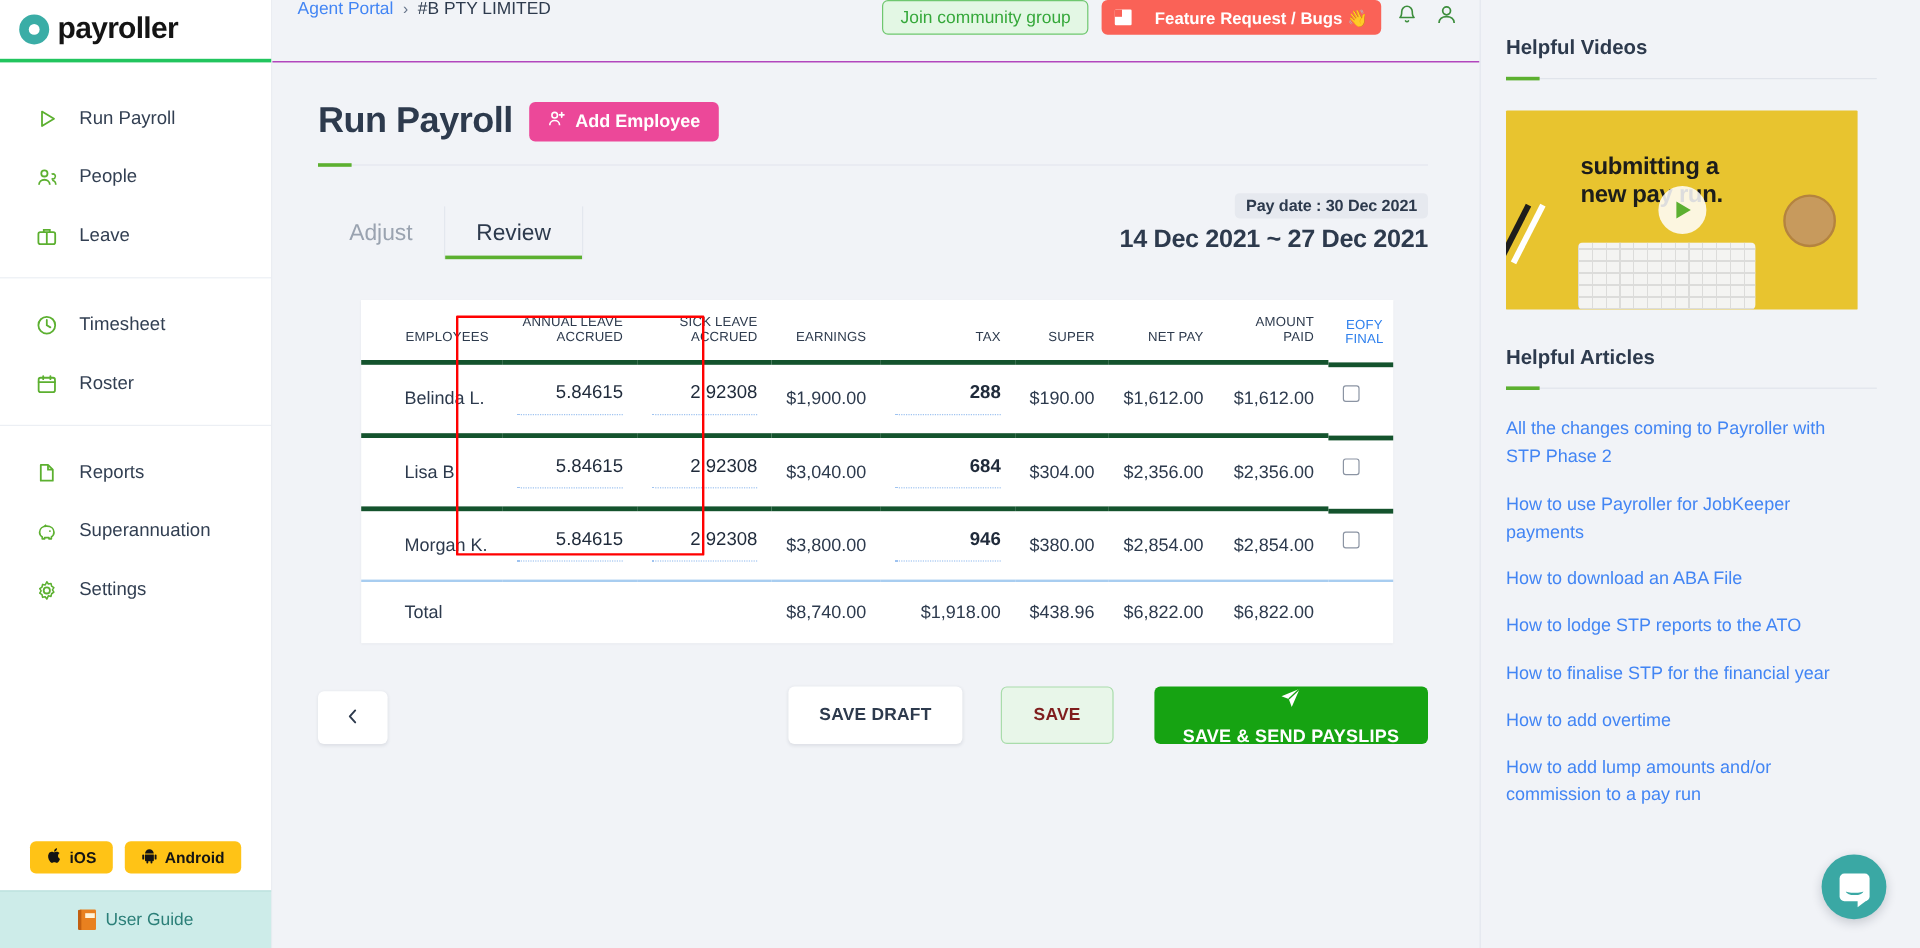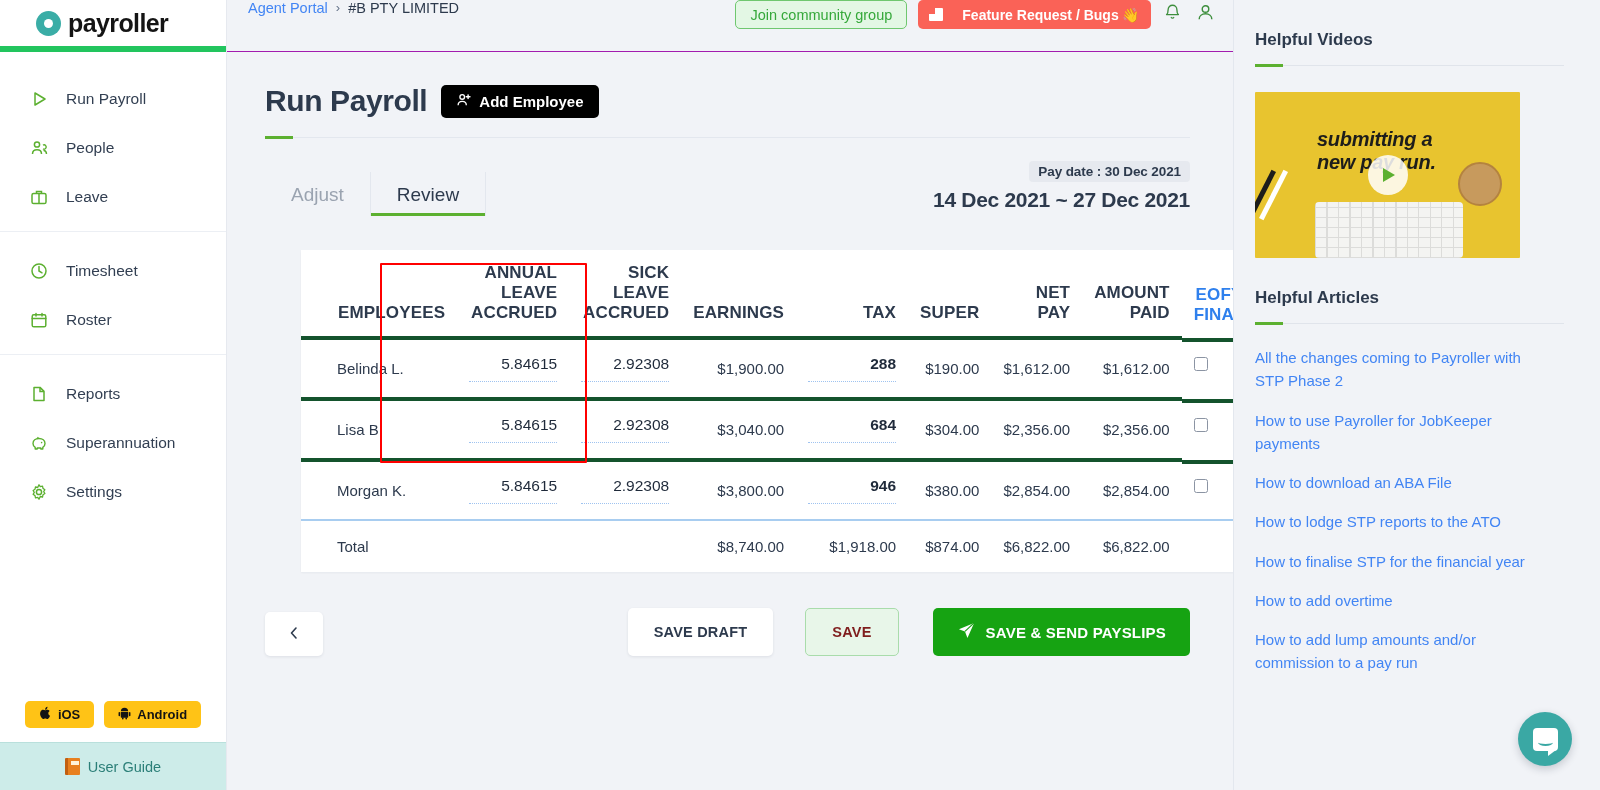--- a/index.html
+++ b/index.html
@@ -13,21 +13,21 @@
 
   
   .sidebar {
     width: 227px; height: 790px; background: #ffffff;
     border-right: 1px solid #e6e9ef;
     display: flex; flex-direction: column;
     flex: 0 0 227px;
   }
   .logo-wrap {
     height: 52px; display: flex; align-items: center;
-    padding-left: 36px; border-bottom: 6px solid #22c55e;
+    padding-left: 16px; border-bottom: 3px solid #22c55e;
   }
   .logo-mark {
     width: 25px; height: 25px; border-radius: 50%;
     background: #3aada6; position: relative; flex: 0 0 25px;
   }
   .logo-mark::after {
     content: ""; position: absolute; width: 9px; height: 9px;
     border-radius: 50%; background: #ffffff;
     left: 8px; top: 8px;
   }
@@ -90,21 +90,21 @@
   }
   .flag-ico { width: 14px; height: 13px; background: #ffffff; position: relative; border-radius:1px; }
   .flag-ico::after { content:""; position:absolute; left:0; top:0; width:6px; height:6px; background:#fa6257; }
   .bell, .person { cursor: pointer; }
 
   .scrollarea { flex: 1 1 auto; overflow: hidden; position: relative; }
   .content { padding: 32px 0 0 38px; }
   .title-row { display: flex; align-items: center; gap: 14px; }
   h1.page-title { font-size: 30px; font-weight: bold; color: #2d3a4d; letter-spacing: -0.4px; }
   .btn-add {
-    background: #000000; color: #fff; border: none; border-radius: 5px;
+    background: #ec4899; color: #fff; border: none; border-radius: 5px;
     height: 33px; padding: 0 15px; font-size: 15px; font-weight: bold;
     display: flex; align-items: center; gap: 7px; cursor: pointer;
   }
   .title-rule {
     margin-top: 19px; width: 925px; height: 1px; background: #e3e7ee; position: relative;
   }
   .title-rule::before {
     content:""; position:absolute; left:0; top:-1px; width:28px; height:3px; background:#5cb030;
   }
 
@@ -126,21 +126,21 @@
   .range-text { font-size: 21px; font-weight: bold; color: #2d3a4d; margin-top: 6px; letter-spacing: -0.3px; }
 
   
   .table-wrap { margin-top: 34px; width: 925px; position: relative; }
   table.payroll {
     width: 860px; border-collapse: collapse; background: #ffffff;
     margin-left: 36px;
     box-shadow: 0 1px 2px rgba(20,30,50,.05);
   }
   table.payroll th {
-    font-size: 17px; font-weight: bold; color: #2d3a4d;
+    font-size: 11px; font-weight: normal; color: #2d3a4d;
     letter-spacing: 0.15px; padding: 13px 12px 13px 12px; vertical-align: bottom;
     text-align: right; background:#fff;
   }
   table.payroll th.lbl { text-align: left; padding-left: 37px; }
   table.payroll th.eofy { color: #2f80ed; text-align: center; padding-right: 6px; }
   table.payroll td {
     font-size: 15px; color: #2d3a4d; padding: 15px 12px;
     text-align: right; border-top: 4px solid #14532d; height: 52px;
   }
   table.payroll td.lbl { text-align: left; padding-left: 36px; font-size: 15px; }
@@ -175,34 +175,34 @@
     font-size: 14.5px; font-weight: bold; color: #2d3a4d; padding: 0 26px; letter-spacing: .2px;
   }
   .btn-save {
     margin-left: 32px; height: 48px; background: #e8f6e9; border: 1px solid #a9dcab;
     border-radius: 5px; cursor: pointer; font-size: 14.5px; font-weight: bold;
     color: #7f1d1d; padding: 0 26px; letter-spacing: .2px;
   }
   .btn-sendpayslips {
     margin-left: 34px; height: 48px; background: #16a312; border: none; border-radius: 5px;
     cursor: pointer; font-size: 15px; font-weight: bold; color: #fff;
-    padding: 0 24px; display: flex; align-items: center; gap: 10px; letter-spacing: .2px;
+    padding: 0 24px; display: flex; align-items: center; gap: 10px; letter-spacing: .2px; flex-direction: column;
   }
 
   
   .rightpanel {
     width: 367px; flex: 0 0 367px; background: #f1f3f7;
     border-left: 1px solid #e3e7ee; padding: 30px 36px 0 21px; overflow: hidden;
   }
   .rp-head { font-size: 17px; font-weight: bold; color: #2d3a4d; }
   .rp-rule { margin-top: 15px; height: 1px; background: #e0e4eb; position: relative; }
   .rp-rule::before { content:""; position:absolute; left:0; top:-1px; width:28px; height:3px; background:#5cb030; }
   .video {
-    margin-top: 26px; width: 265px; height: 166px; background: #e8c42f;
-    position: relative; overflow: hidden; cursor: pointer; border-radius: 1px; font-style: italic;
+    margin-top: 26px; width: 293px; height: 166px; background: #e8c42f;
+    position: relative; overflow: hidden; cursor: pointer; border-radius: 1px;
   }
   .vid-text {
     position: absolute; left: 62px; top: 36px; font-size: 20px; font-weight: bold;
     color: #1d1d1b; line-height: 1.14; letter-spacing: -0.3px;
   }
   .vid-keyboard {
     position: absolute; left: 60px; top: 110px; width: 148px; height: 56px;
     background: #f4f4f2; border-radius: 4px;
     background-image:
       repeating-linear-gradient(90deg, #dcdcda 0 1px, transparent 1px 11.5px),
@@ -493,21 +493,21 @@
                 <td class="center">
                     <span class="cbx"></span>
                   </td>
               </tr>
               <tr class="total">
                 <td class="lbl">Total</td>
                 <td></td>
                 <td></td>
                 <td>$8,740.00</td>
                 <td>$1,918.00</td>
-                <td>$874.00</td>
+                <td>$438.96</td>
                 <td>$6,822.00</td>
                 <td>$6,822.00</td>
                 <td></td>
               </tr>
             </tbody>
           </table>
           <div class="redbox"></div>
         </div>
 
         <div class="actions">

